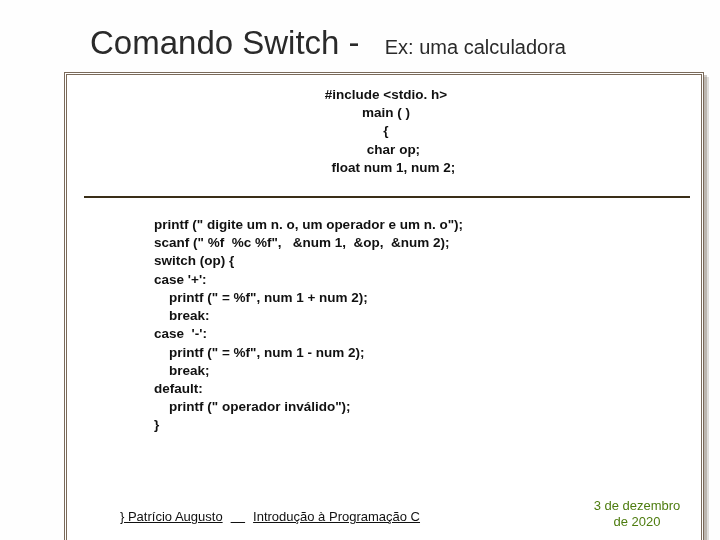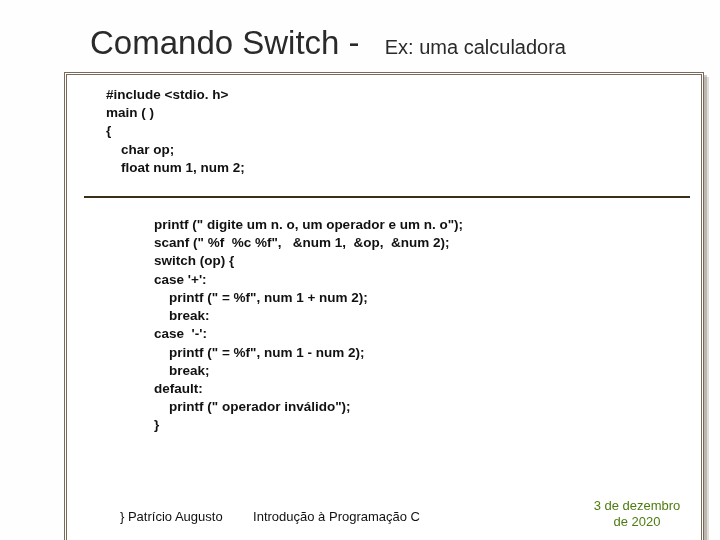--- a/index.html
+++ b/index.html
@@ -40,20 +40,21 @@
     position: absolute;
     left: 82px;
     top: 62px;
     width: 560px;
     font-size: 13.5px;
     line-height: 1.35;
     color: #111;
     font-weight: 700;
     font-family: Arial, Helvetica, sans-serif;
     white-space: pre;
+    text-align: center;
   }
   .rule {
     position: absolute;
     left: 60px;
     top: 172px;
     width: 606px;
     height: 0;
     border-top: 2px solid #3a2e18;
   }
   .code-block-2 {
@@ -67,20 +68,21 @@
     font-weight: 700;
     font-family: Arial, Helvetica, sans-serif;
     white-space: pre;
   }
   .footer {
     position: absolute;
     left: 88px;
     bottom: 24px;
     font-size: 13px;
     color: #111;
+    text-decoration: underline;
   }
   .date {
     position: absolute;
     right: 46px;
     bottom: 18px;
     width: 90px;
     text-align: center;
     font-size: 13px;
     color: #4d7c0f;
     line-height: 1.25;

